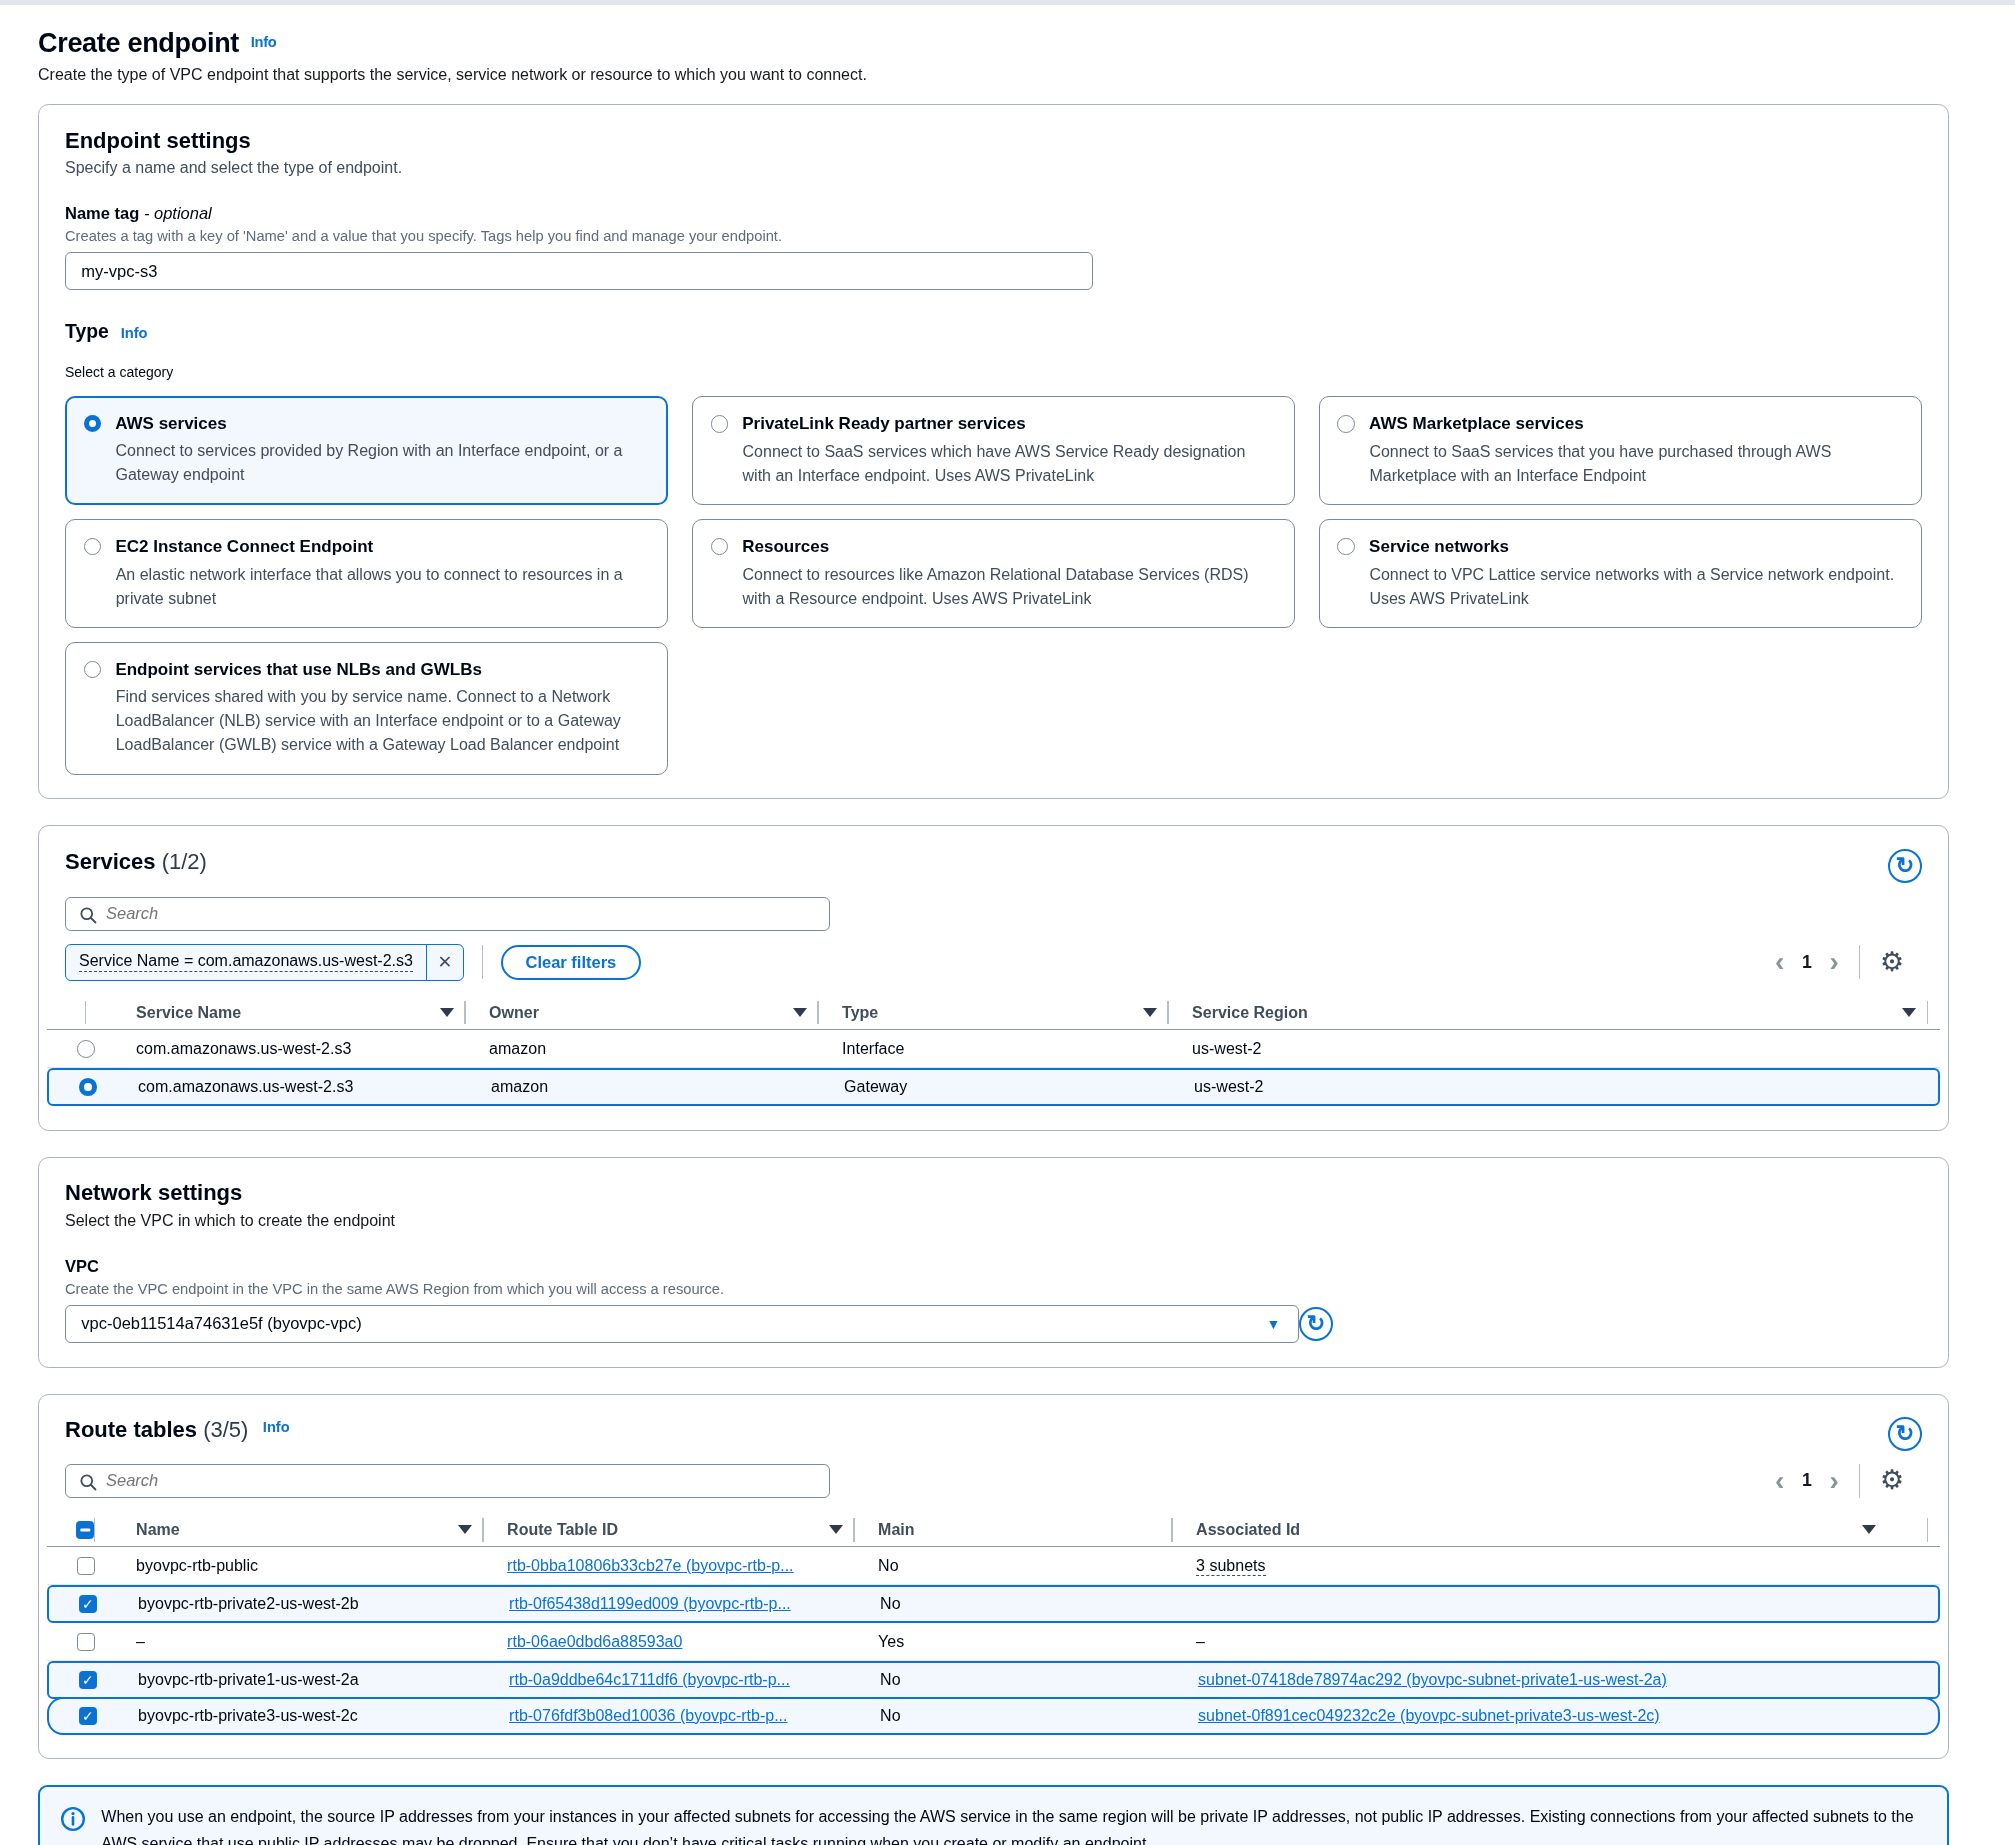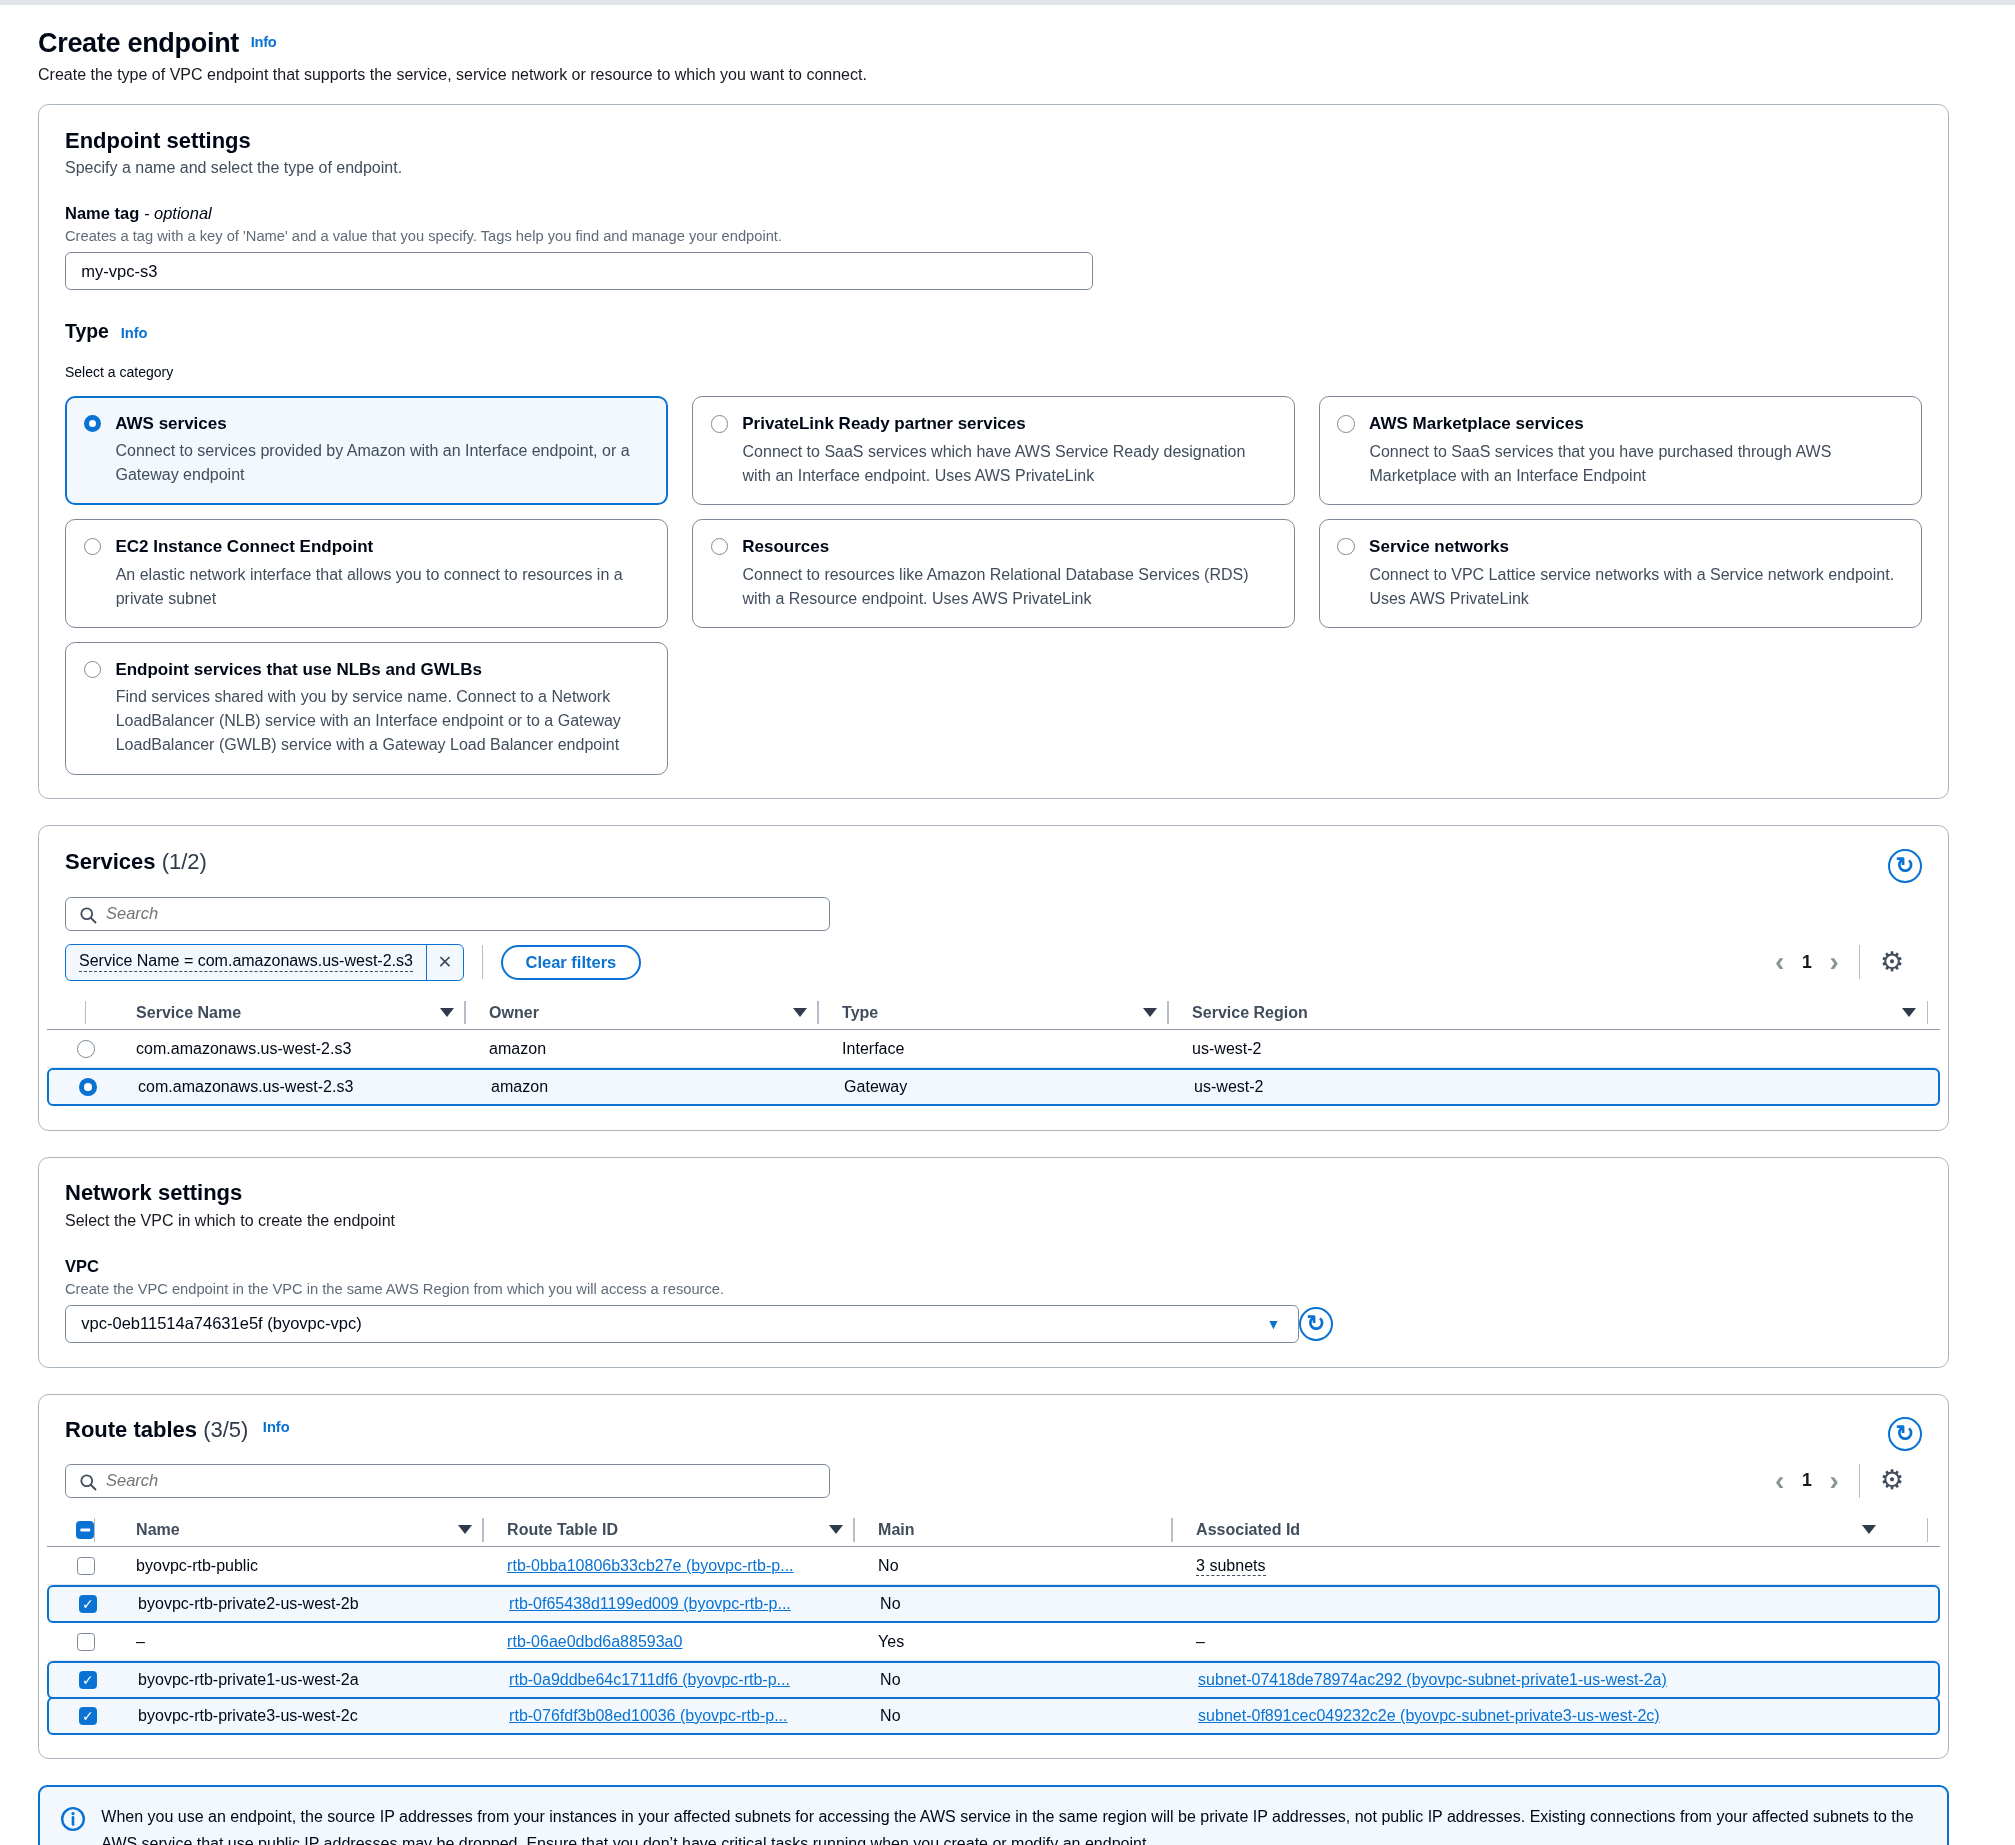--- a/index.html
+++ b/index.html
@@ -96,21 +96,21 @@
   
   .tbl { margin: 15.3px -17.7px 0; font-size: 16px; }
   .thead { display: flex; align-items: stretch; height: 34px; border-bottom: 1.2px solid #8d99a8; color: #414d5c; font-weight: 700; }
   .th { display: flex; align-items: center; justify-content: space-between; padding: 0 11.8px; }
   .th .divider { width: 1.2px; height: 23.6px; background: #b6bec9; align-self: center; }
   .filt { width: 0; height: 0; border-left: 7px solid transparent; border-right: 7px solid transparent; border-top: 9.4px solid #2f3b4a; cursor: pointer; }
   .th-inner { display: flex; align-items: center; justify-content: space-between; flex: 1; padding-right: 10.6px; }
 
   .trow { display: flex; align-items: center; min-height: 38px; border-bottom: 1.2px solid #e4e7ec; cursor: pointer; }
   .trow.sel { background: #f2f8fd; border: 2.4px solid #0972d3; border-radius: 5.9px; }
-  .trow.sel + .trow.sel { margin-top: -2.4px; }
+  .trow.sel + .trow.sel { margin-top: -2.4px; border-radius: 16px; }
   .td { padding: 4.7px 11.8px; }
 
   .c-sel   { flex: 0 0 77px; display: flex; justify-content: center; }
   .c-name  { flex: 0 0 353px; }
   .c-owner { flex: 0 0 353px; }
   .c-type  { flex: 0 0 350px; }
   .c-region{ flex: 1 1 auto; }
 
   .r-sel  { flex: 0 0 77px; display: flex; justify-content: center; }
   .r-name { flex: 0 0 371px; }
@@ -170,21 +170,21 @@
       <a class="info-link">Info</a>
     </div>
     <div class="select-cat">Select a category</div>
 
     <div class="type-grid">
       <div class="opt-card sel">
         <div class="opt-head">
           <span class="radio on"></span>
           <span class="opt-title">AWS services</span>
         </div>
-        <div class="opt-desc">Connect to services provided by Amazon with an Interface endpoint, or a Gateway endpoint</div>
+        <div class="opt-desc">Connect to services provided by Region with an Interface endpoint, or a Gateway endpoint</div>
       </div>
       <div class="opt-card">
         <div class="opt-head">
           <span class="radio"></span>
           <span class="opt-title">PrivateLink Ready partner services</span>
         </div>
         <div class="opt-desc">Connect to SaaS services which have AWS Service Ready designation with an Interface endpoint. Uses AWS PrivateLink</div>
       </div>
       <div class="opt-card">
         <div class="opt-head">

